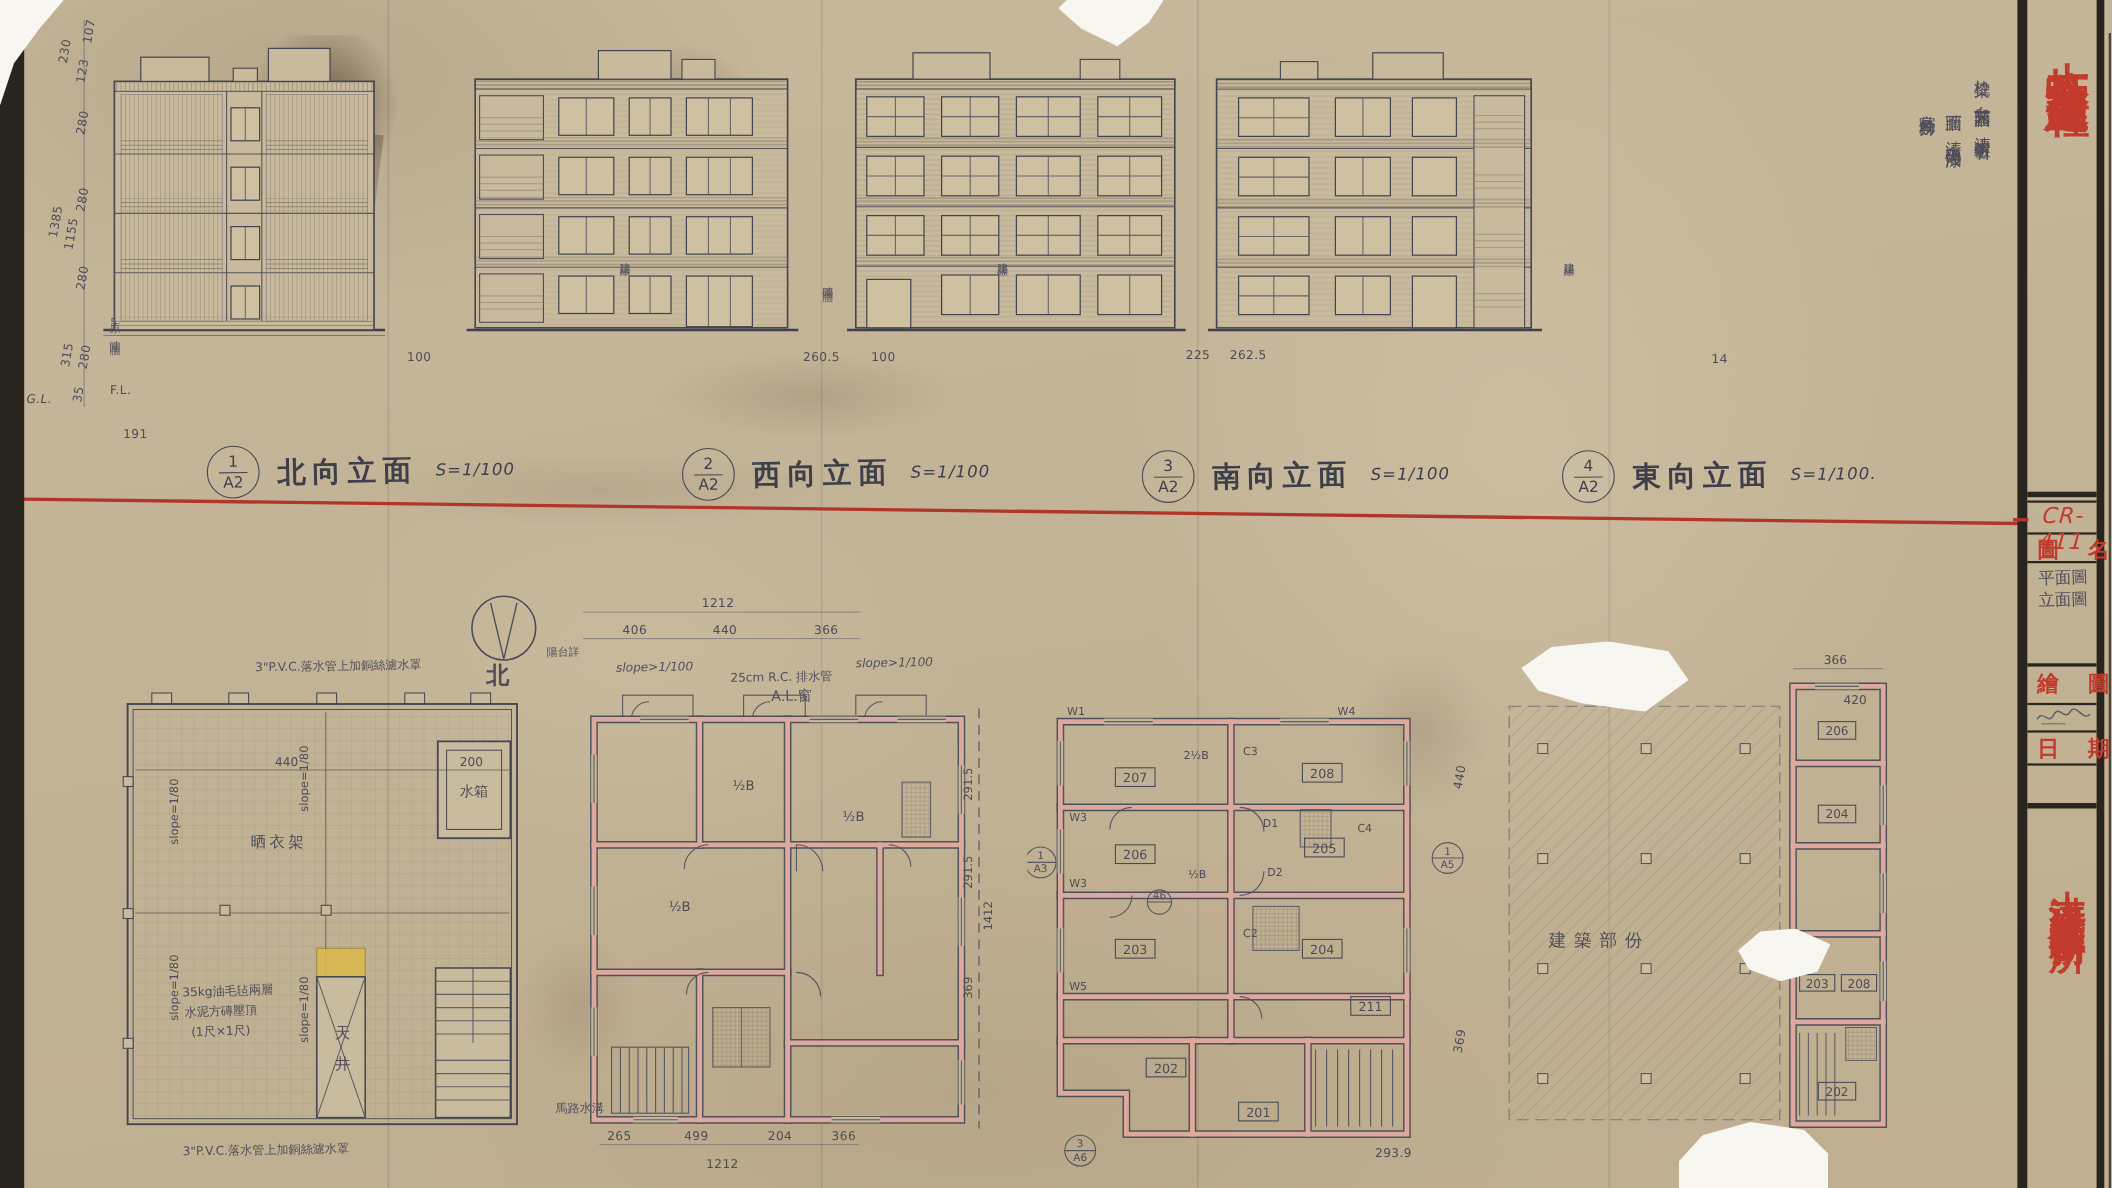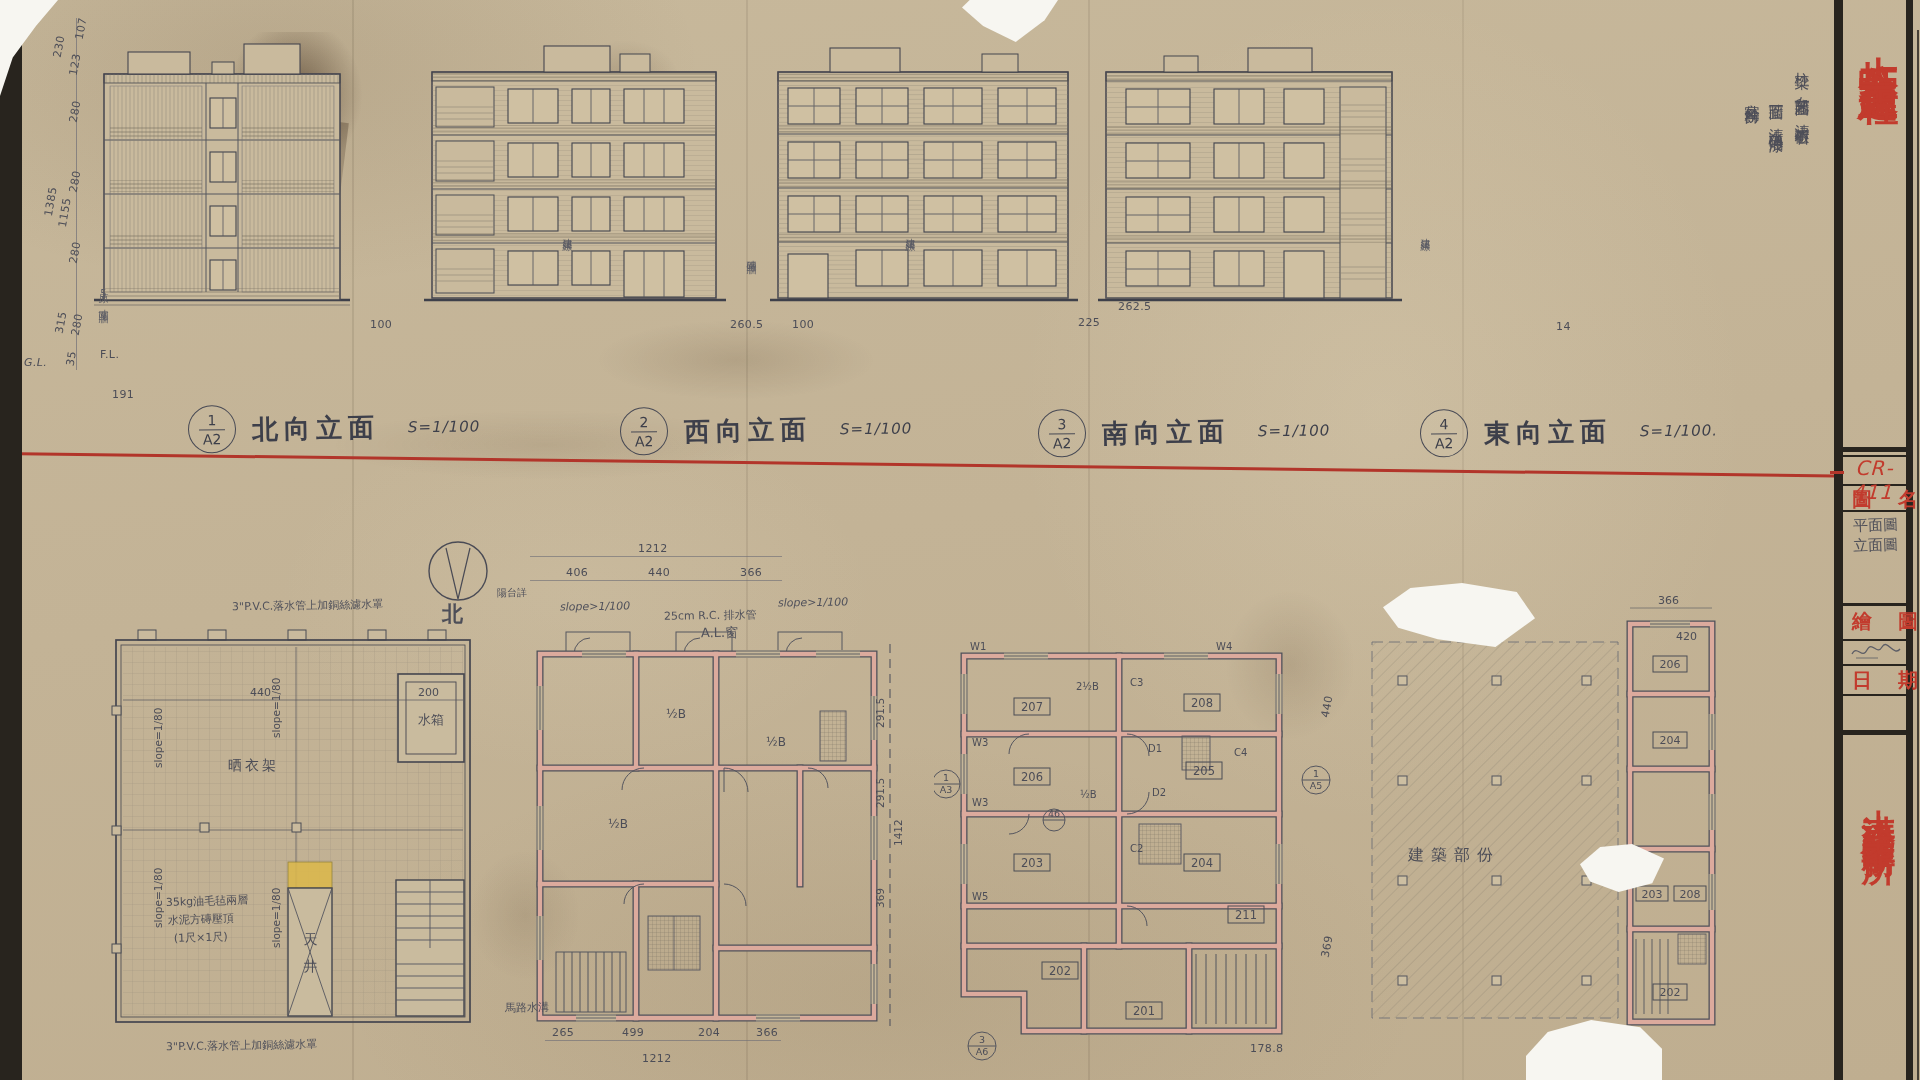--- a/index.html
+++ b/index.html
@@ -17,21 +17,21 @@
   .dim{font-size:11px;color:#4c4d57;letter-spacing:.4px;white-space:nowrap;}
   .rot{transform:rotate(-80deg);transform-origin:center;display:inline-block;}
   .vtext{writing-mode:vertical-rl;text-orientation:upright;white-space:nowrap;}
   .note{font-size:11px;color:#50515b;white-space:nowrap;transform:rotate(-1deg);}
   .vnote{writing-mode:vertical-rl;text-orientation:upright;font-size:10px;color:#5a5b64;letter-spacing:2px;}
   .elev-label{display:flex;align-items:center;gap:16px;color:#3d3f4a;transform:rotate(-.6deg);}
   .refcirc{width:46px;height:46px;border:1.6px solid #474954;border-radius:50%;display:flex;flex-direction:column;align-items:center;justify-content:center;line-height:1;font-size:14px;background:rgba(255,255,255,.03);}
   .refcirc .rc-top{padding:0 9px 2px;border-bottom:1.3px solid #474954;}
   .refcirc .rc-bot{padding-top:2px;}
   .elev-title{font-size:26px;letter-spacing:6px;font-weight:600;transform:rotate(-.5deg);}
-  .elev-scale{font-size:15px;font-style:italic;letter-spacing:1px;margin-left:12px;}
+  .elev-scale{font-size:15px;font-style:italic;letter-spacing:1px;}
   .stain{position:absolute;mix-blend-mode:multiply;pointer-events:none;}
   .tear{position:absolute;background:#f7f6f1;z-index:40;}
   .bar{position:absolute;background:#28241e;z-index:20;}
   .tbline{position:absolute;left:1843px;width:63px;background:#28241e;z-index:21;}
   .tbcell{position:absolute;z-index:22;}
   .tb-red{color:#c23b2d;}
   .spread2{letter-spacing:26px;text-indent:4px;white-space:nowrap;}
   .wdark path{stroke:#4f515a;stroke-width:7;fill:none;stroke-linecap:square;}
   .wpink path{stroke:#dcaa9d;stroke-width:4.4;fill:none;stroke-linecap:square;}
   .tl{stroke:#55565f;stroke-width:1;fill:none;}
@@ -299,21 +299,21 @@
   <span class="abs dim rot" style="left:66px;top:318px;z-index:10">280</span>
   <span class="abs dim rot" style="left:64px;top:352px;z-index:10">35</span>
   <span class="abs dim" style="left:24px;top:356px;font-style:italic;z-index:10">G.L.</span>
   <span class="abs dim" style="left:100px;top:348px;z-index:10">F.L.</span>
 
   <span class="abs dim" style="left:112px;top:388px;z-index:10">191</span>
   <span class="abs dim" style="left:370px;top:318px;z-index:10">100</span>
   <span class="abs dim" style="left:730px;top:318px;z-index:10">260.5</span>
   <span class="abs dim" style="left:792px;top:318px;z-index:10">100</span>
   <span class="abs dim" style="left:1078px;top:316px;z-index:10">225</span>
-  <span class="abs dim" style="left:1118px;top:300px;z-index:10">262.5</span>
+  <span class="abs dim" style="left:1118px;top:316px;z-index:10">262.5</span>
   <span class="abs dim" style="left:1556px;top:320px;z-index:10">14</span>
 
   <span class="abs vnote" style="left:96px;top:286px;height:80px;z-index:10">原5寸圍牆</span>
   <span class="abs vnote" style="left:560px;top:230px;height:60px;z-index:10">建築線</span>
   <span class="abs vnote" style="left:903px;top:230px;height:60px;z-index:10">建築線</span>
   <span class="abs vnote" style="left:1418px;top:230px;height:60px;z-index:10">建築線</span>
   <span class="abs vnote" style="left:744px;top:252px;height:56px;z-index:10">磚圍牆</span>
 
   <span class="abs vtext pencil" style="left:1792px;top:60px;font-size:15px;letter-spacing:2px;z-index:10">柱梁.女兒牆面—清水斬假石</span>
   <span class="abs vtext pencil" style="left:1766px;top:92px;font-size:15px;letter-spacing:2px;z-index:10">牆面—清水白磚油漆</span>
@@ -601,21 +601,21 @@
     <g class="svgtxt" font-size="9.5" text-anchor="middle">
       <text x="12" y="167">1</text>
       <text x="12" y="179">A3</text>
       <text x="48" y="429">3</text>
       <text x="48" y="441">A6</text>
       <text x="382" y="163">1</text>
       <text x="382" y="175">A5</text>
       <text x="120" y="203">46</text>
     </g>
   </svg>
-  <span class="abs dim" style="left:1250px;top:1042px;z-index:10">178.8</span>
+  <span class="abs dim" style="left:1250px;top:1042px;z-index:10">293.9</span>
   <span class="abs dim rot" style="left:1316px;top:700px;z-index:10">440</span>
   <span class="abs dim rot" style="left:1316px;top:940px;z-index:10">369</span>
 
   <svg class="abs" style="left:1360px;top:594px;z-index:10" width="370" height="470" viewBox="0 0 370 470">
     <defs>
       <pattern id="dD" width="9" height="9" patternUnits="userSpaceOnUse" patternTransform="rotate(45)">
           <path d="M0 0V9" stroke="#8d8472" stroke-width=".7"></path>
         </pattern>
       <pattern id="tD" width="4" height="4" patternUnits="userSpaceOnUse">
           <path d="M4 0H0V4" fill="none" stroke="#7e7668" stroke-width=".5"></path>

